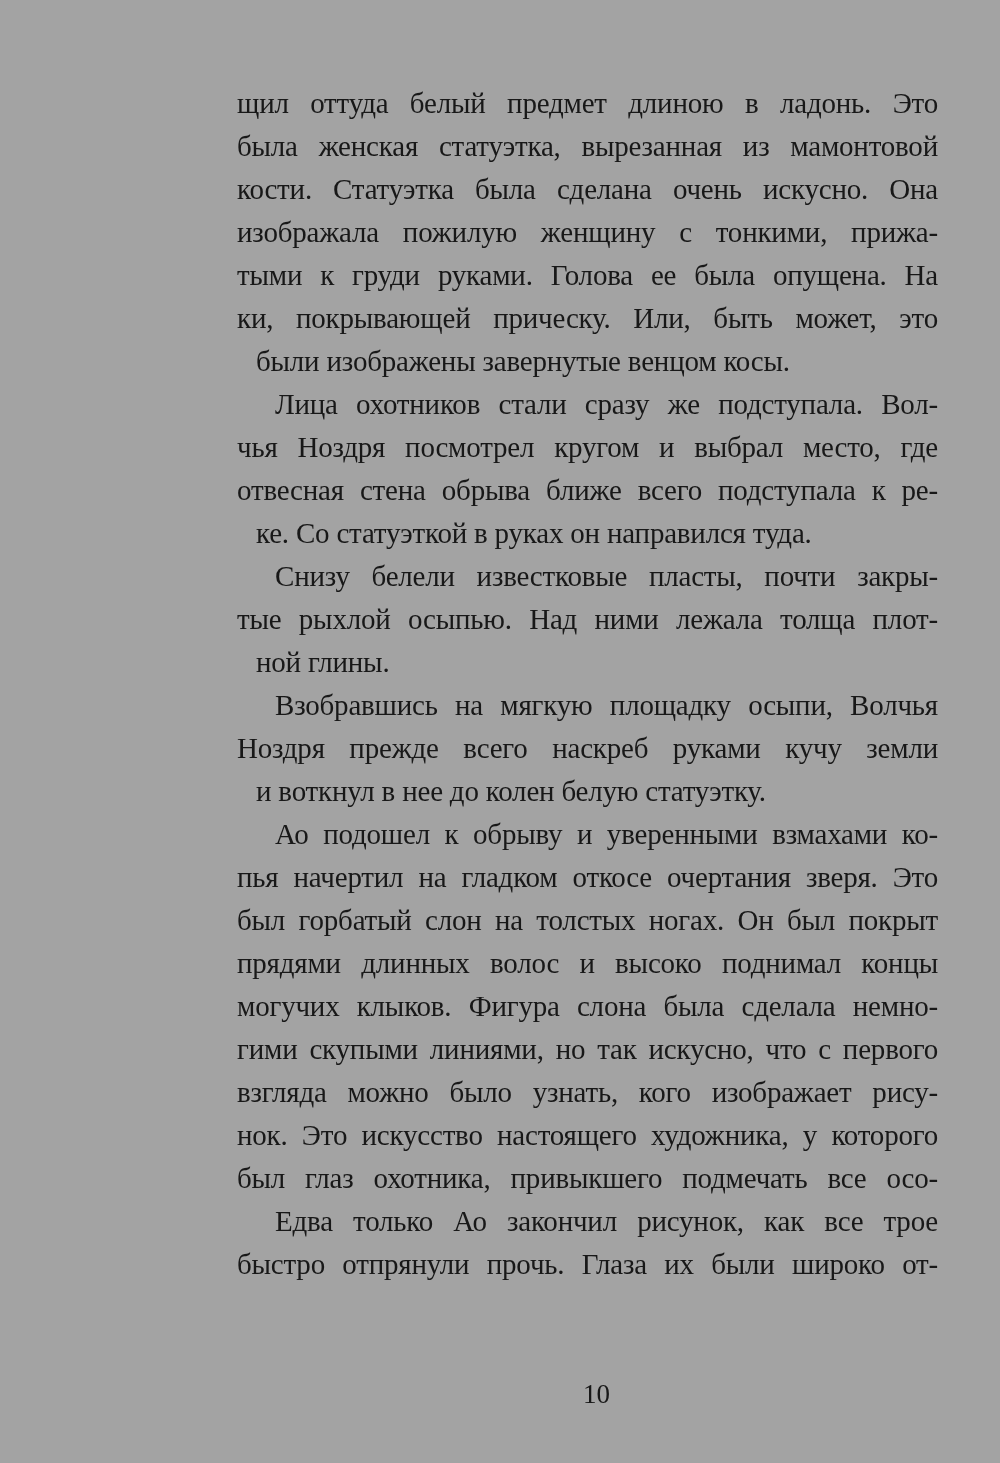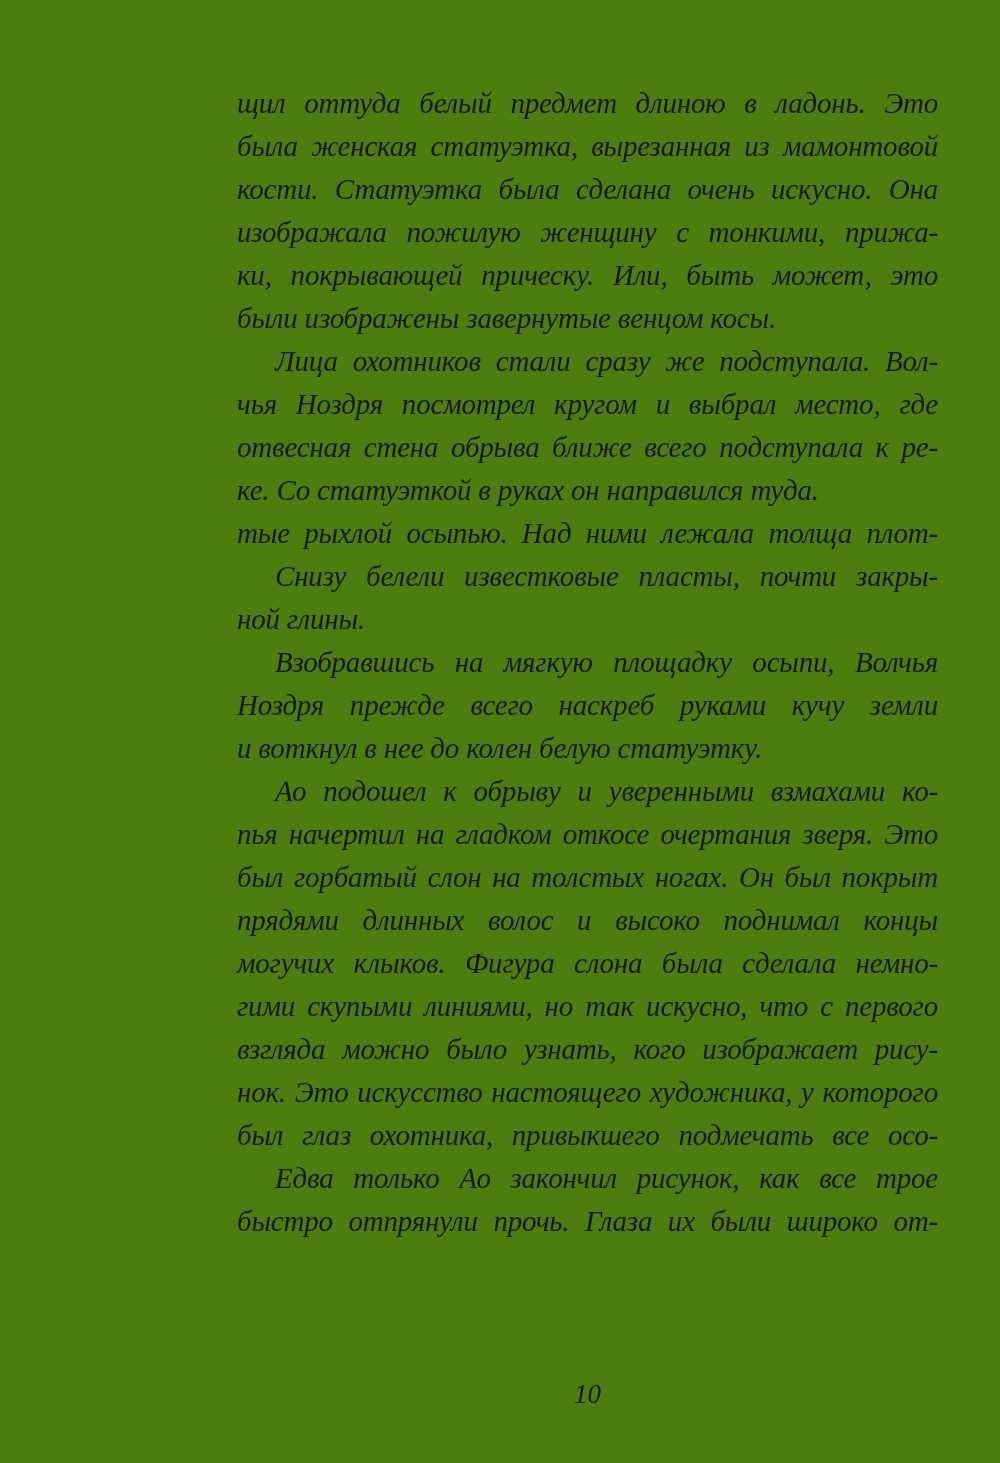--- a/index.html
+++ b/index.html
@@ -11,69 +11,70 @@
     height: 1463px;
     position: relative;
     background: #fdfdfc;
     color: #181818;
     font-family: "Liberation Serif", "DejaVu Serif", serif;
     overflow: hidden;
   }
   .scan-page {
     position: absolute;
     inset: 0;
-    background: #4d7c0f;
-    font-style: italic;
+    background: #a3a3a3;
   }
   .text-block {
     position: absolute;
     left: 237px;
     top: 82px;
     width: 701px;
     font-size: 29px;
     line-height: 43px;
     letter-spacing: -0.2px;
   }
   .line {
     text-align: justify;
     text-align-last: justify;
   }
   .line.nojust {
     text-align-last: left;
+    margin-left: 19px;
   }
   .line.indent {
     text-indent: 38px;
   }
   .page-number {
     position: absolute;
-    left: 237px;
+    left: 246px;
     top: 1378px;
     width: 701px;
     text-align: center;
     font-size: 27px;
     line-height: 32px;
   }
 </style>
 </head>
 <body>
 
 <div class="scan-page">
   <div class="text-block">
       <div class="line">щил оттуда белый предмет длиною в ладонь. Это</div>
       <div class="line">была женская статуэтка, вырезанная из мамонтовой</div>
       <div class="line">кости. Статуэтка была сделана очень искусно. Она</div>
       <div class="line">изображала пожилую женщину с тонкими, прижа-</div>
+      <div class="line">тыми к груди руками. Голова ее была опущена. На</div>
       <div class="line">ки, покрывающей прическу. Или, быть может, это</div>
       <div class="line nojust">были изображены завернутые венцом косы.</div>
       <div class="line indent">Лица охотников стали сразу же подступала. Вол-</div>
       <div class="line">чья Ноздря посмотрел кругом и выбрал место, где</div>
       <div class="line">отвесная стена обрыва ближе всего подступала к ре-</div>
       <div class="line nojust">ке. Со статуэткой в руках он направился туда.</div>
+      <div class="line indent">Снизу белели известковые пласты, почти закры-</div>
       <div class="line">тые рыхлой осыпью. Над ними лежала толща плот-</div>
-      <div class="line indent">Снизу белели известковые пласты, почти закры-</div>
       <div class="line nojust">ной глины.</div>
       <div class="line indent">Взобравшись на мягкую площадку осыпи, Волчья</div>
       <div class="line">Ноздря прежде всего наскреб руками кучу земли</div>
       <div class="line nojust">и воткнул в нее до колен белую статуэтку.</div>
       <div class="line indent">Ао подошел к обрыву и уверенными взмахами ко-</div>
       <div class="line">пья начертил на гладком откосе очертания зверя. Это</div>
       <div class="line">был горбатый слон на толстых ногах. Он был покрыт</div>
       <div class="line">прядями длинных волос и высоко поднимал концы</div>
       <div class="line">могучих клыков. Фигура слона была сделала немно-</div>
       <div class="line">гими скупыми линиями, но так искусно, что с первого</div>

